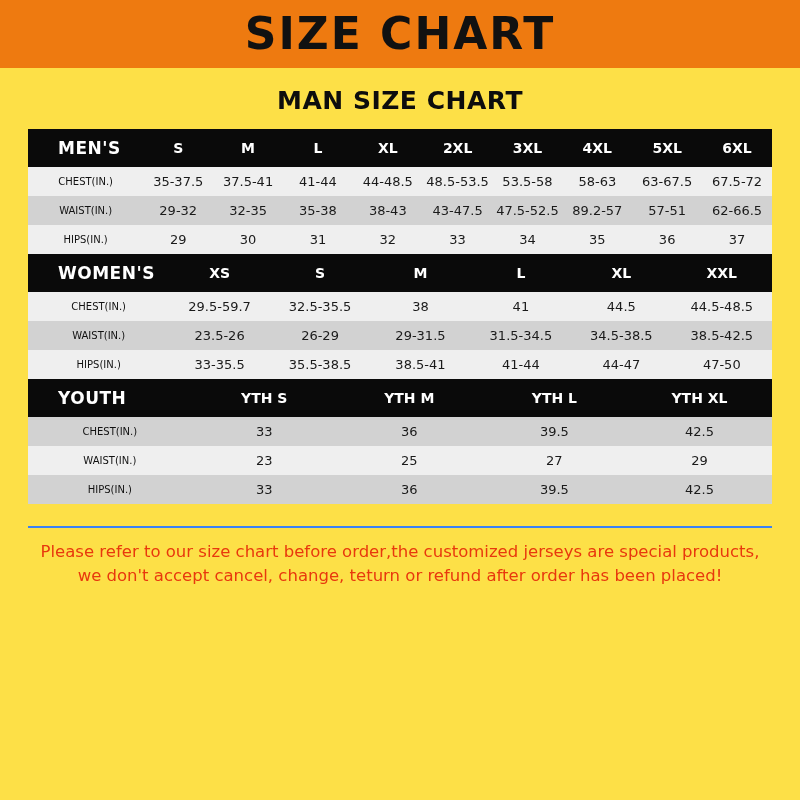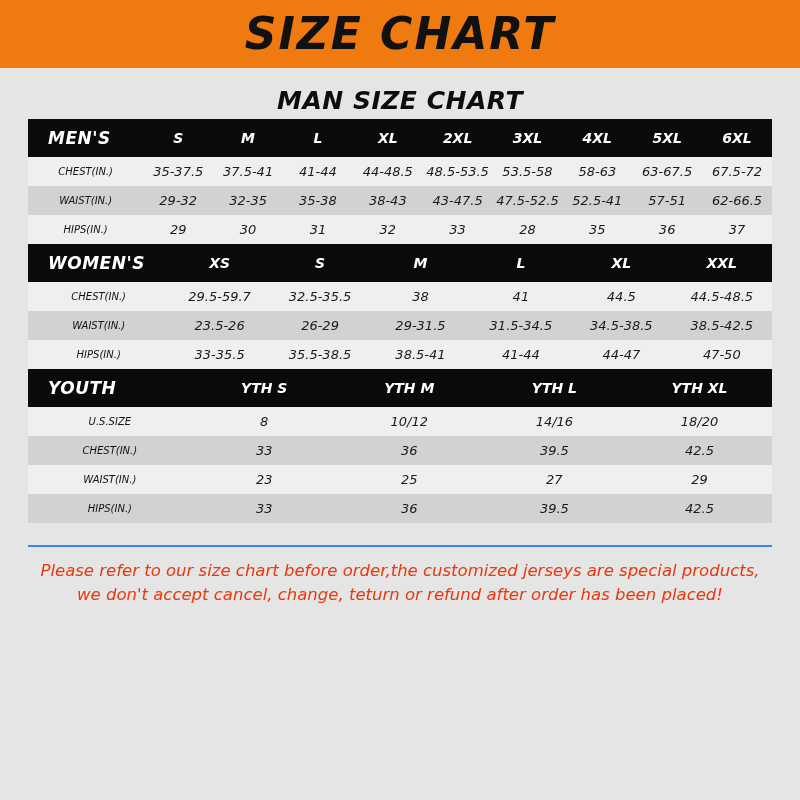--- a/index.html
+++ b/index.html
@@ -10,23 +10,22 @@
     width: 800px;
     height: 800px;
     background: #ffffff;
     font-family: "Liberation Sans", sans-serif;
     overflow: hidden;
   }
   .page {
     width: 800px;
     height: 800px;
     position: relative;
-    background: #e5e5e5;
+    background: #fde047;
     box-sizing: border-box;
-    font-style: italic;
   }
   .banner {
     width: 100%;
     height: 68px;
     background: #ee7a10;
     display: flex;
     align-items: center;
     justify-content: center;
   }
   .banner-title {
@@ -42,21 +41,21 @@
     box-sizing: border-box;
   }
   .section-title {
     text-align: center;
     font-family: "DejaVu Sans", sans-serif;
     font-weight: bold;
     font-size: 25px;
     color: #0d0d0d;
     letter-spacing: 0.5px;
   }
-  .t-man { margin-top: 18px; margin-bottom: 4px; }
+  .t-man { margin-top: 18px; margin-bottom: 14px; }
   .t-women { margin-top: 26px; margin-bottom: 16px; }
   .t-youth { margin-top: 28px; margin-bottom: 16px; }
 
   table.chart {
     width: 100%;
     border-collapse: collapse;
     table-layout: fixed;
   }
   table.chart td, table.chart th {
     text-align: center;
@@ -67,21 +66,21 @@
     background: #0a0a0a;
     color: #ffffff;
   }
   .chart thead th {
     padding: 9px 2px;
     font-size: 14px;
     font-weight: bold;
   }
   .chart thead th.rowlabel {
     text-align: left;
-    padding-left: 20px;
+    padding-left: 30px;
     font-size: 17px;
     letter-spacing: 0.5px;
   }
   .chart tbody td {
     padding: 7px 2px;
     font-size: 13px;
     color: #1a1a1a;
   }
   .chart tbody td.rowlabel {
     font-size: 10px;
@@ -161,32 +160,32 @@
           <td>67.5-72</td>
         </tr>
         <tr class="dark">
           <td class="rowlabel">WAIST(IN.)</td>
           <td>29-32</td>
           <td>32-35</td>
           <td>35-38</td>
           <td>38-43</td>
           <td>43-47.5</td>
           <td>47.5-52.5</td>
-          <td>52.5-41</td>
+          <td>89.2-57</td>
           <td>57-51</td>
           <td>62-66.5</td>
         </tr>
         <tr class="light">
           <td class="rowlabel">HIPS(IN.)</td>
           <td>29</td>
           <td>30</td>
           <td>31</td>
           <td>32</td>
           <td>33</td>
-          <td>28</td>
+          <td>34</td>
           <td>35</td>
           <td>36</td>
           <td>37</td>
         </tr>
       </tbody>
     </table>
 
     <table class="chart women-table">
       <colgroup>
         <col class="c0">
@@ -250,27 +249,20 @@
       <thead>
         <tr>
           <th class="rowlabel">YOUTH</th>
           <th>YTH S</th>
           <th>YTH M</th>
           <th>YTH L</th>
           <th>YTH XL</th>
         </tr>
       </thead>
       <tbody>
-        <tr class="light">
-          <td class="rowlabel">U.S.SIZE</td>
-          <td>8</td>
-          <td>10/12</td>
-          <td>14/16</td>
-          <td>18/20</td>
-        </tr>
         <tr class="dark">
           <td class="rowlabel">CHEST(IN.)</td>
           <td>33</td>
           <td>36</td>
           <td>39.5</td>
           <td>42.5</td>
         </tr>
         <tr class="light">
           <td class="rowlabel">WAIST(IN.)</td>
           <td>23</td>

